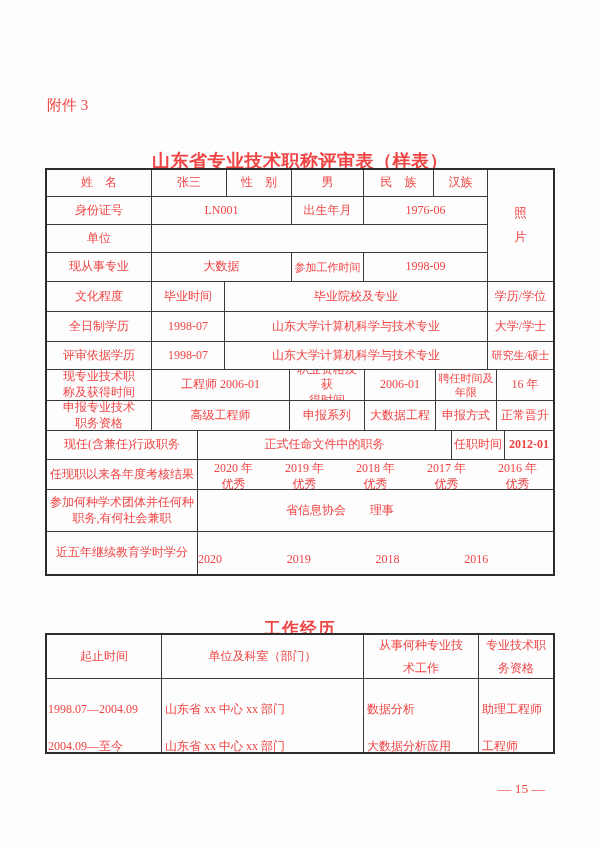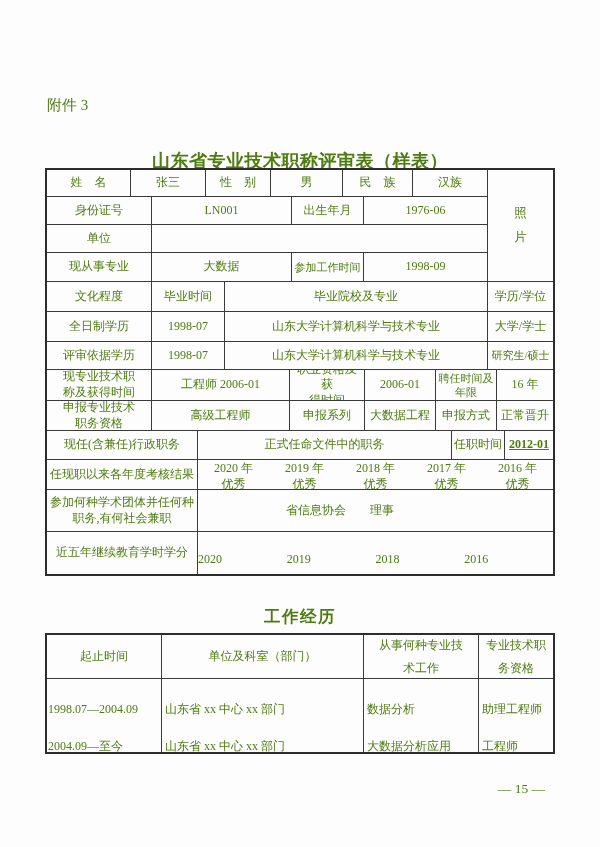--- a/index.html
+++ b/index.html
@@ -1,52 +1,52 @@
 <!DOCTYPE html>
 <html><head>
 <meta charset="utf-8">
 <style>
   html,body{margin:0;padding:0;background:#f2f2f2;}
   .page{
     position:relative;width:600px;height:847px;margin:0 auto;
-    background:#fdfdfd;color:#4d7c0f;overflow:hidden;
+    background:#fdfdfd;color:#ef4444;overflow:hidden;
     font-family:"Liberation Serif","DejaVu Serif",serif;
   }
   .attachment{position:absolute;left:47px;top:96px;font-size:15px;}
   .form-title{position:absolute;left:0;right:0;top:137px;margin:12px;text-align:center;
     font-size:18px;font-weight:bold;letter-spacing:.5px;}
   .main-table{position:absolute;left:45px;top:168px;width:510px;
     border:2px solid #2d2d2d;box-sizing:border-box;background:#fdfdfd;}
   .frow{display:flex;}
   .cell{
     box-sizing:border-box;flex-shrink:0;
     border-right:1px solid #3a3a3a;border-bottom:1px solid #3a3a3a;
     display:flex;align-items:center;justify-content:center;
     text-align:center;font-size:12px;line-height:1.3;
     white-space:pre-line;padding:1px 2px;overflow:hidden;
   }
   .fill{flex:1;}
   .last{border-right:none;flex:1;}
   .norb .cell{border-bottom:none;}
   .tight{font-size:11px;}
-  .bold{font-weight:bold;text-decoration:underline;}
+  .bold{font-weight:bold;}
   .top-block{display:flex;}
   .top-left{width:441px;flex-shrink:0;}
   .photo-cell{
     flex:1;box-sizing:border-box;border-bottom:1px solid #3a3a3a;
     display:flex;align-items:center;justify-content:center;
     text-align:center;font-size:12.5px;line-height:1.9;white-space:pre-line;
   }
   .years-cell{padding:0;align-items:stretch;}
   .assess-block{flex:1;display:flex;flex-direction:column;align-items:center;
     justify-content:flex-start;font-size:12px;line-height:1.35;}
   .society-cell{justify-content:flex-start;text-align:left;padding-left:88px;}
   .society-role{margin-left:24px;}
   .ce-block{flex:1;text-align:left;font-size:12px;line-height:1.35;padding-top:3px;}
-  .work-title{position:absolute;left:0;right:0;top:606px;margin:0;text-align:center;
+  .work-title{position:absolute;left:0;right:0;top:606px;margin:12px;text-align:center;
     font-size:16.5px;font-weight:bold;letter-spacing:1.5px;}
   .work-table{position:absolute;left:45px;top:633px;width:510px;
     border:2px solid #2d2d2d;box-sizing:border-box;background:#fdfdfd;}
   .wh-cell{line-height:1.9;}
   .wd-cell{
     display:block;text-align:left;align-items:flex-start;
     padding:2px 3px;line-height:1.55;border-bottom:none;
   }
   .wd-first{padding-left:1px;}
   .page-number{position:absolute;right:55px;top:781px;font-size:13.5px;}
@@ -58,21 +58,21 @@
 
   <div class="attachment">附件 3</div>
 
   <h1 class="form-title">山东省专业技术职称评审表（样表）</h1>
 
   <div class="main-table">
 
     <div class="top-block">
       <div class="top-left">
         <div class="frow" style="height:27px">
-          <div class="cell" style="width:84px">姓　名</div>
+          <div class="cell" style="width:105px">姓　名</div>
           <div class="cell" style="width:75px">张三</div>
           <div class="cell" style="width:65px">性　别</div>
           <div class="cell" style="width:72px">男</div>
           <div class="cell" style="width:70px">民　族</div>
           <div class="cell fill">汉族</div>
         </div>
         <div class="frow" style="height:28px">
           <div class="cell" style="width:105px">身份证号</div>
           <div class="cell" style="width:140px">LN001</div>
           <div class="cell" style="width:72px">出生年月</div>

